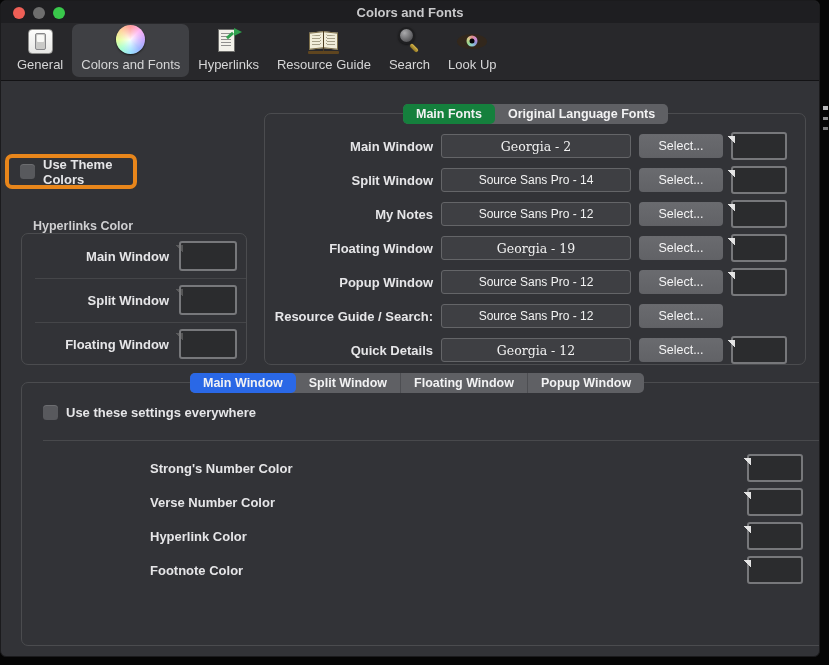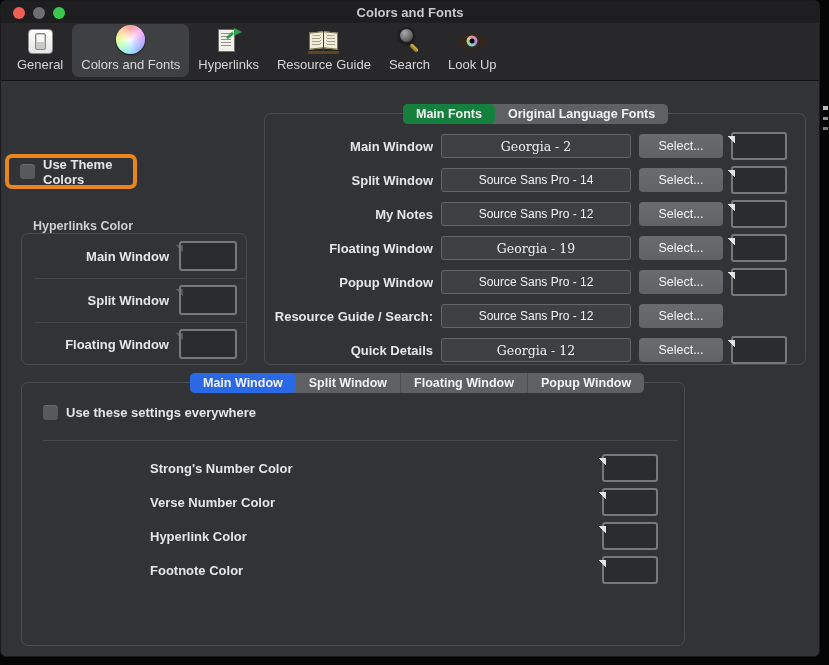--- a/index.html
+++ b/index.html
@@ -108,21 +108,21 @@
   .font-row { display:grid; grid-template-columns:168px 190px 84px 56px; column-gap:8px;
     align-items:center; height:34px; }
   .font-row .lbl { text-align:right; }
   .font-field { height:24px; background:#3e3f43; border:1px solid #646568; border-radius:3px;
     display:flex; align-items:center; justify-content:center; font-size:12px; color:#f2f2f2; }
   .font-field.serif { font-family:"DejaVu Serif", serif; font-size:12.5px; }
   .font-row .btn { height:24px; }
   .font-row .swatch { width:56px; height:28px; }
 
   
-  .bottom-box { left:20px; top:381px; width:664px; height:264px; }
+  .bottom-box { left:20px; top:381px; width:809px; height:264px; }
   .bottom-tabs { left:189px; top:372px; }
   .settings-row { position:absolute; left:21px; top:22px; display:flex; align-items:center; gap:8px; }
   .bottom-sep { position:absolute; left:21px; right:6px; top:57px; height:1px; background:#48494c; }
   .color-rows { position:absolute; left:0; right:0; top:68px; }
   .color-row { position:relative; height:34px; display:flex; align-items:center; }
   .color-row .lbl { margin-left:128px; }
   .color-row .swatch { position:absolute; right:26px; top:50%; transform:translateY(-50%);
     width:56px; height:28px; }
   .reset-btn { position:absolute; left:3px; right:3px; top:233px; height:21px;
     border:1px solid #5c5d60; border-radius:5px; background:rgba(255,255,255,.02);

